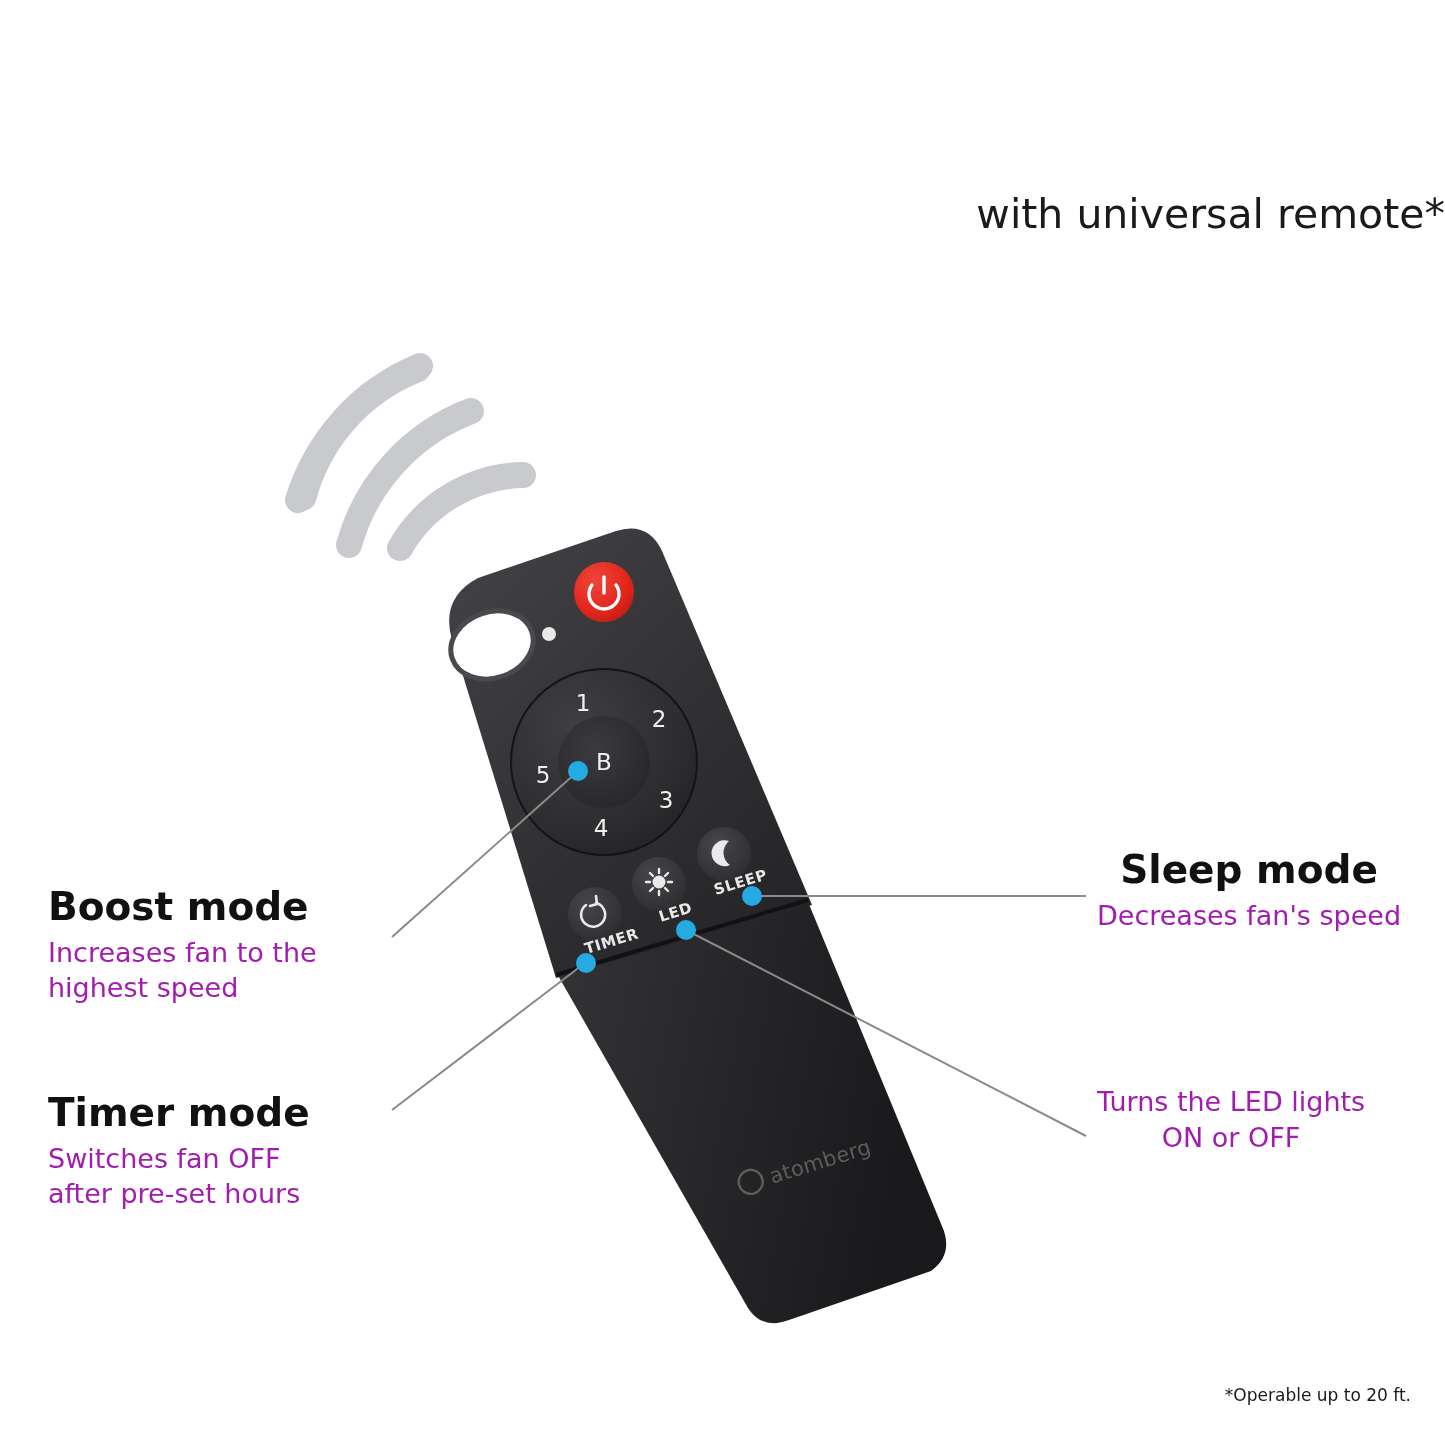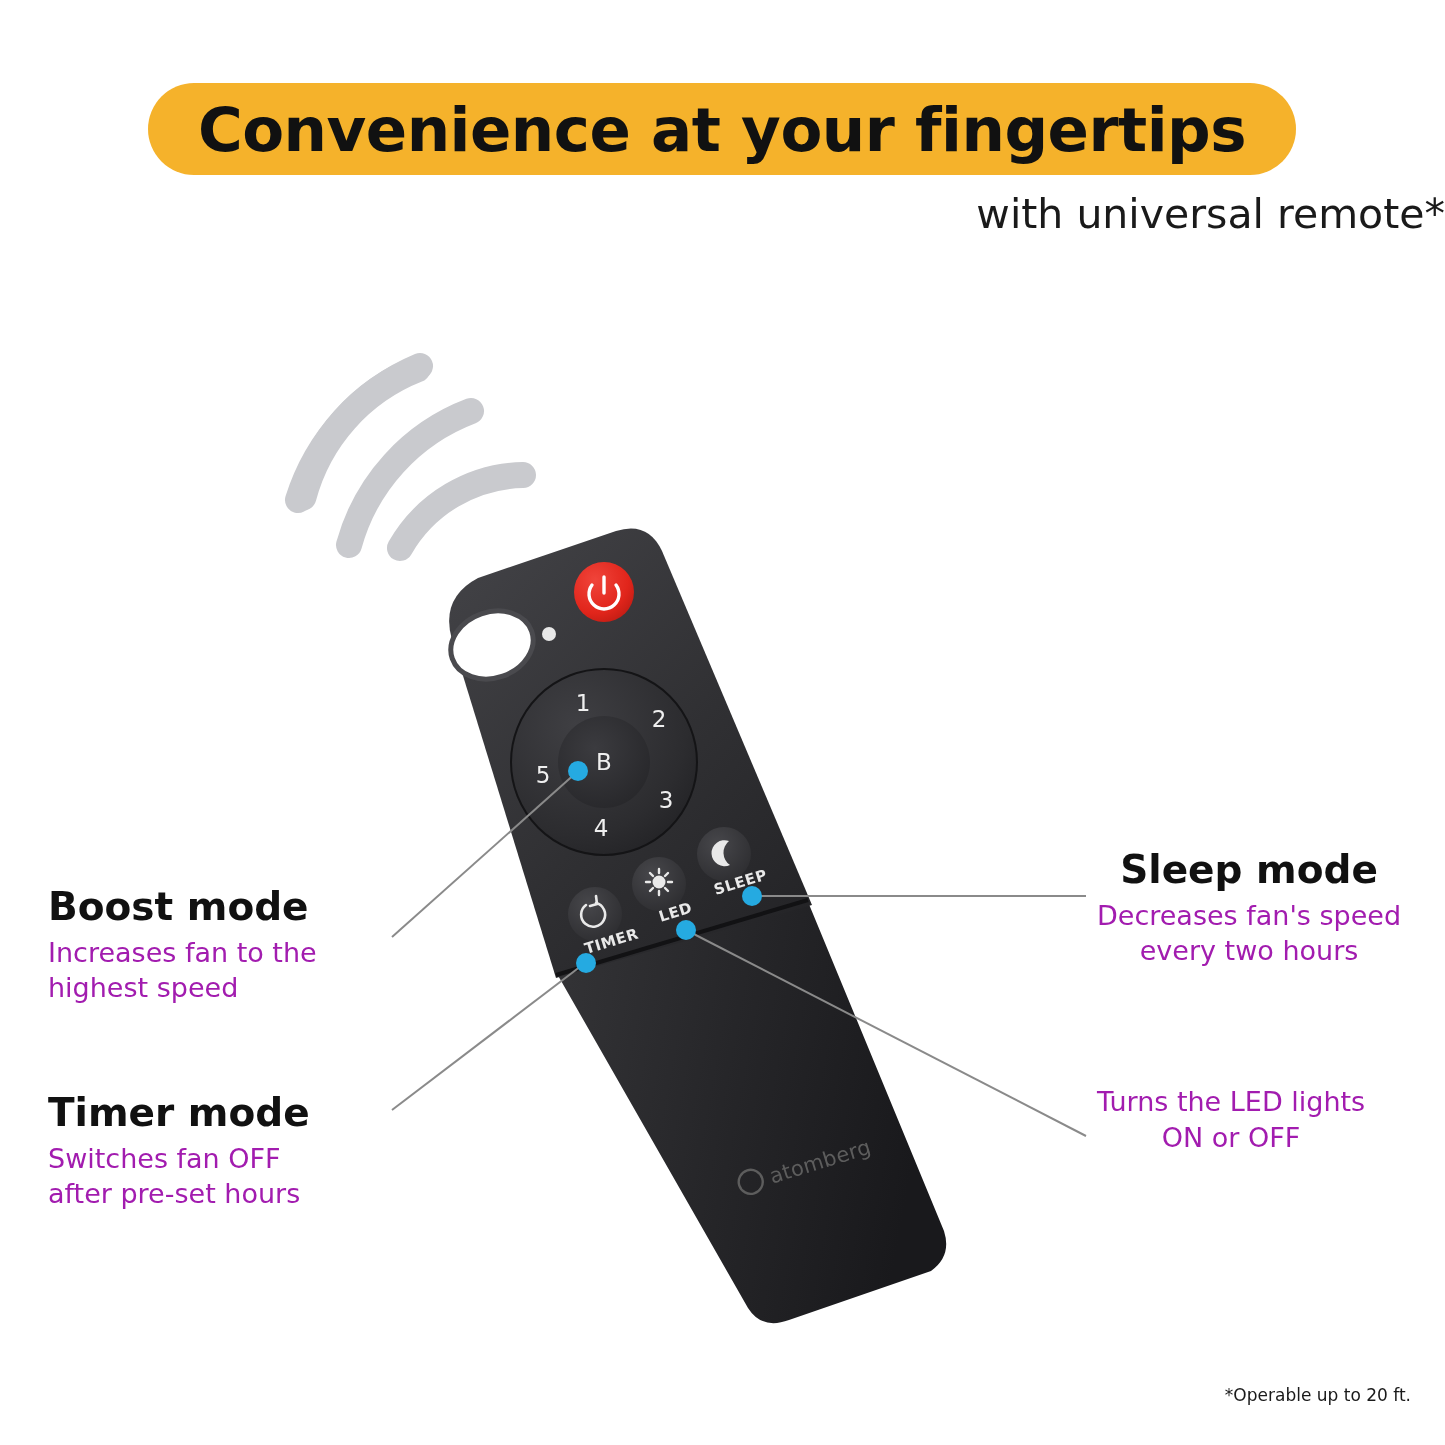--- a/index.html
+++ b/index.html
@@ -103,23 +103,20 @@
     fill: #5d5d5d;
     font-size: 21px;
     letter-spacing: 0.3px;
   }
 </style>
 </head>
 <body>
 
 <div class="page">
 
-  <div class="title-pill">
-    <span>Convenience at your fingertips</span>
-  </div>
   <div class="subtitle">with universal remote*</div>
 
   <svg class="art" viewBox="0 0 1445 1445">
     <defs>
       <linearGradient id="bodyGrad" x1="0" y1="0" x2="1" y2="0.3">
         <stop offset="0%" stop-color="#3a3a3d"></stop>
         <stop offset="45%" stop-color="#2b2b2e"></stop>
         <stop offset="100%" stop-color="#1d1d20"></stop>
       </linearGradient>
       <linearGradient id="topGrad" x1="0.1" y1="0" x2="0.9" y2="1">
@@ -256,21 +253,20 @@
     <div class="desc">
       <div>Switches fan OFF</div>
       <div>after pre-set hours</div>
     </div>
   </div>
 
   <div class="callout right" id="callout-sleep">
     <div class="head">Sleep mode</div>
     <div class="desc">
       <div>Decreases fan's speed</div>
-      <div>every two hours</div>
     </div>
   </div>
 
   <div class="callout right" id="callout-led">
     <div class="desc">
       <div>Turns the LED lights</div>
       <div>ON or OFF</div>
     </div>
   </div>
 

